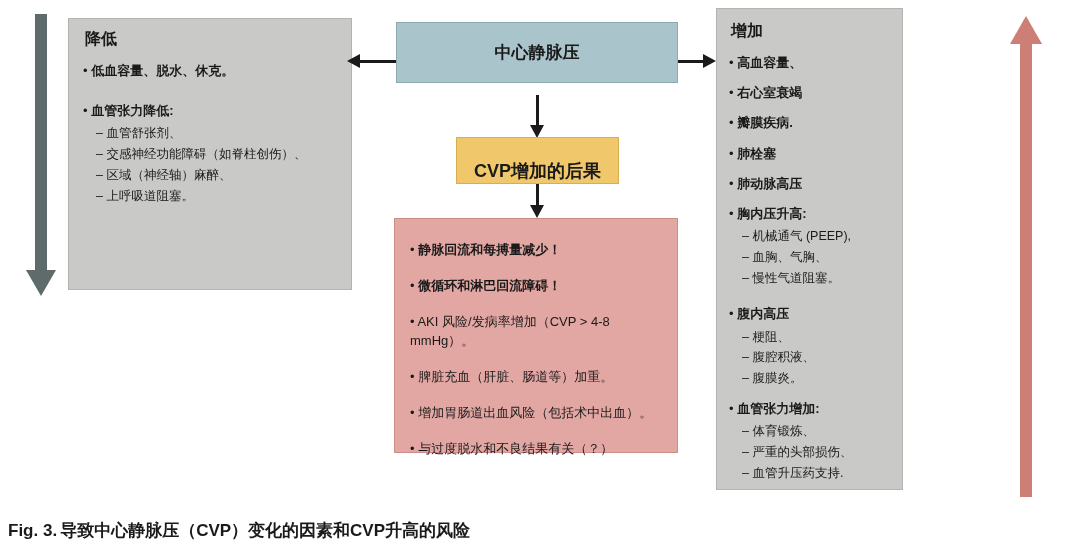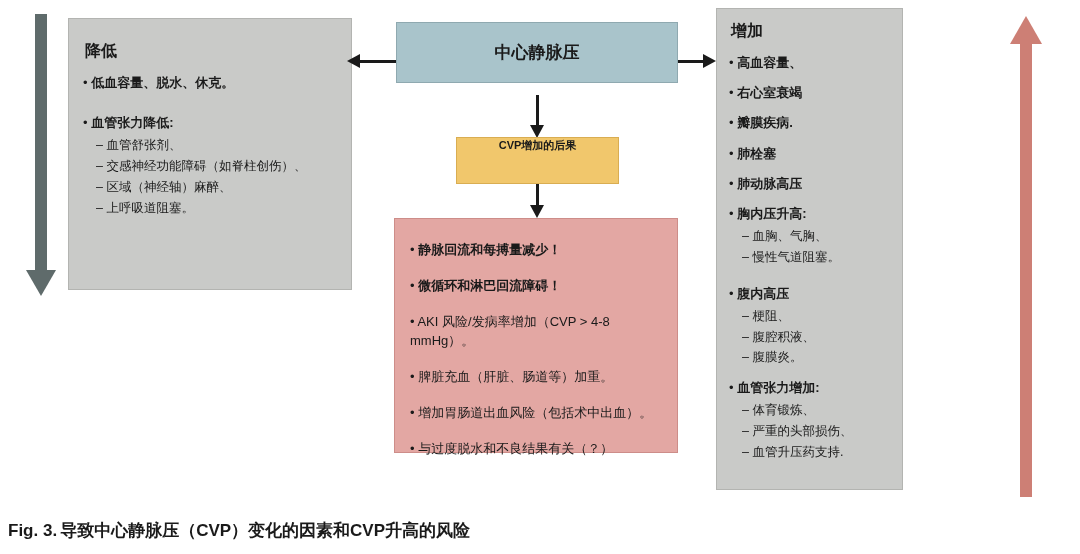--- a/index.html
+++ b/index.html
@@ -1,28 +1,28 @@
 <!DOCTYPE html>
 <html style="--center-box: #a9c4cb; --gray-box: #c9cac8; --yellow-box: #f1c76c; --pink-box: #e3a7a3; --down-arrow: #5f6b6b; --up-arrow: #cd7f75; --connector: #1a1a1a;"><head>
 <meta charset="utf-8">
 <style>
   html,body{margin:0;padding:0;}
   body{font-family:"Liberation Sans","DejaVu Sans",sans-serif;background:#ffffff;color:#1a1a1a;}
   .canvas{position:relative;width:1080px;height:554px;background:#ffffff;overflow:hidden;}
 
   .box{position:absolute;box-sizing:border-box;}
   .gray{background:var(--gray-box,#c9cac8);border:1px solid #b3b4b1;}
-  .box-decrease{left:68px;top:18px;width:284px;height:272px;padding:20px 14px;}
+  .box-decrease{left:68px;top:18px;width:284px;height:272px;padding:8px 14px;}
   .box-increase{left:716px;top:8px;width:187px;height:482px;padding:10px 12px;}
   .box-cvp{left:396px;top:22px;width:282px;height:61px;background:var(--center-box,#a9c4cb);
            border:1px solid #8fa9b0;display:flex;align-items:center;justify-content:center;
            font-size:17px;font-weight:bold;}
   .box-consequence{left:456px;top:137px;width:163px;height:47px;background:var(--yellow-box,#f1c76c);
-           border:1px solid #d9ad52;display:flex;align-items:flex-start;justify-content:center;
-           font-size:11px;font-weight:600;text-align:center;}
+           border:1px solid #d9ad52;display:flex;align-items:flex-end;justify-content:center;
+           font-size:18px;font-weight:600;text-align:center;}
   .box-risks{left:394px;top:218px;width:284px;height:235px;background:var(--pink-box,#e3a7a3);
            border:1px solid #cd8d89;padding:10px 15px;}
 
   .box-title{font-size:16px;font-weight:bold;margin:2px 0 10px 2px;}
 
   ul.blist{list-style:none;margin:0;padding:0;font-size:13px;line-height:1.4;}
   ul.blist>li::before{content:"• ";}
   ul.blist>li{margin-bottom:9px;margin-top:12px;}
   .bold{font-weight:bold;}
 
@@ -114,20 +114,21 @@
 
   <div class="box gray box-increase">
     <div class="box-title">增加</div>
     <ul class="blist">
         <li><span class="bold">高血容量、</span></li>
         <li><span class="bold">右心室衰竭</span></li>
         <li><span class="bold">瓣膜疾病.</span></li>
         <li><span class="bold">肺栓塞</span></li>
         <li><span class="bold">肺动脉高压</span></li>
         <li><span class="bold">胸内压升高:</span><ul class="subs">
+            <li>机械通气 (PEEP),</li>
             <li>血胸、气胸、</li>
             <li>慢性气道阻塞。</li>
           </ul></li>
         <li><span class="bold">腹内高压</span><ul class="subs">
             <li>梗阻、</li>
             <li>腹腔积液、</li>
             <li>腹膜炎。</li>
           </ul></li>
         <li><span class="bold">血管张力增加:</span><ul class="subs">
             <li>体育锻炼、</li>

